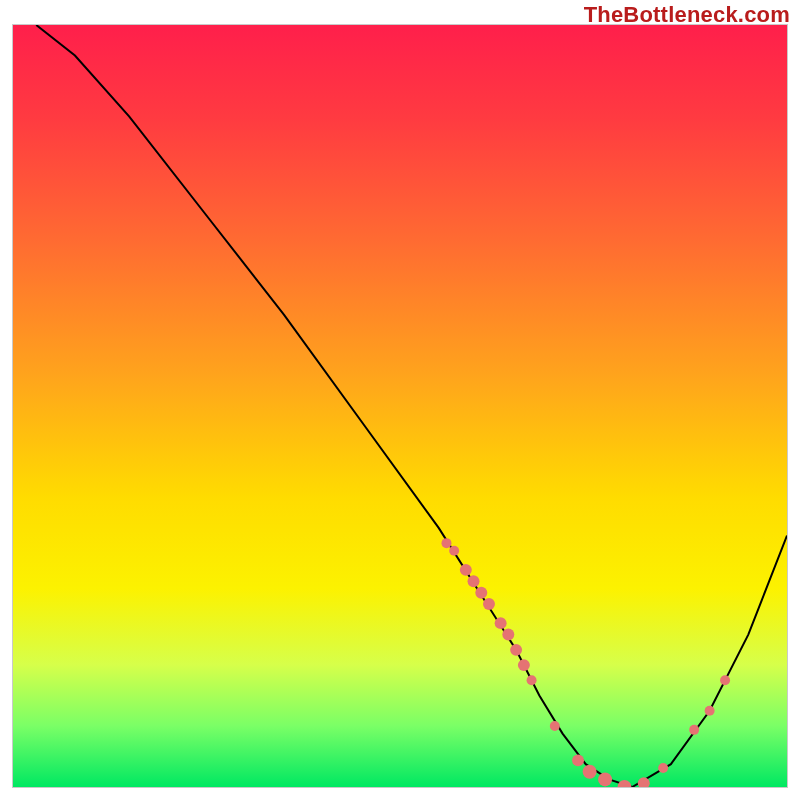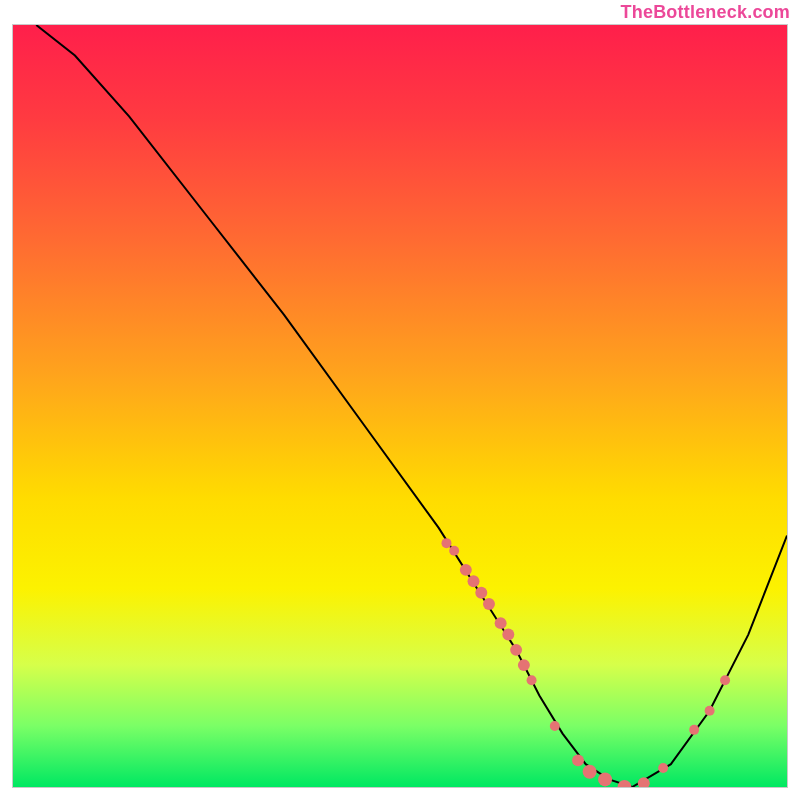--- a/index.html
+++ b/index.html
@@ -34,23 +34,23 @@
       #fcf200 74%,
       #d6ff4a 84%,
       #7aff66 92%,
       #00e862 100%
     );
   }
   .watermark {
     position: absolute;
     top: 2px;
     right: 10px;
-    font-size: 18px;
+    font-size: 22px;
     font-weight: 600;
-    color: #ec4899;
+    color: #b91c1c;
     letter-spacing: 0.2px;
   }
   svg.curve {
     position: absolute;
     left: 0;
     top: 0;
     width: 100%;
     height: 100%;
   }
 </style>

